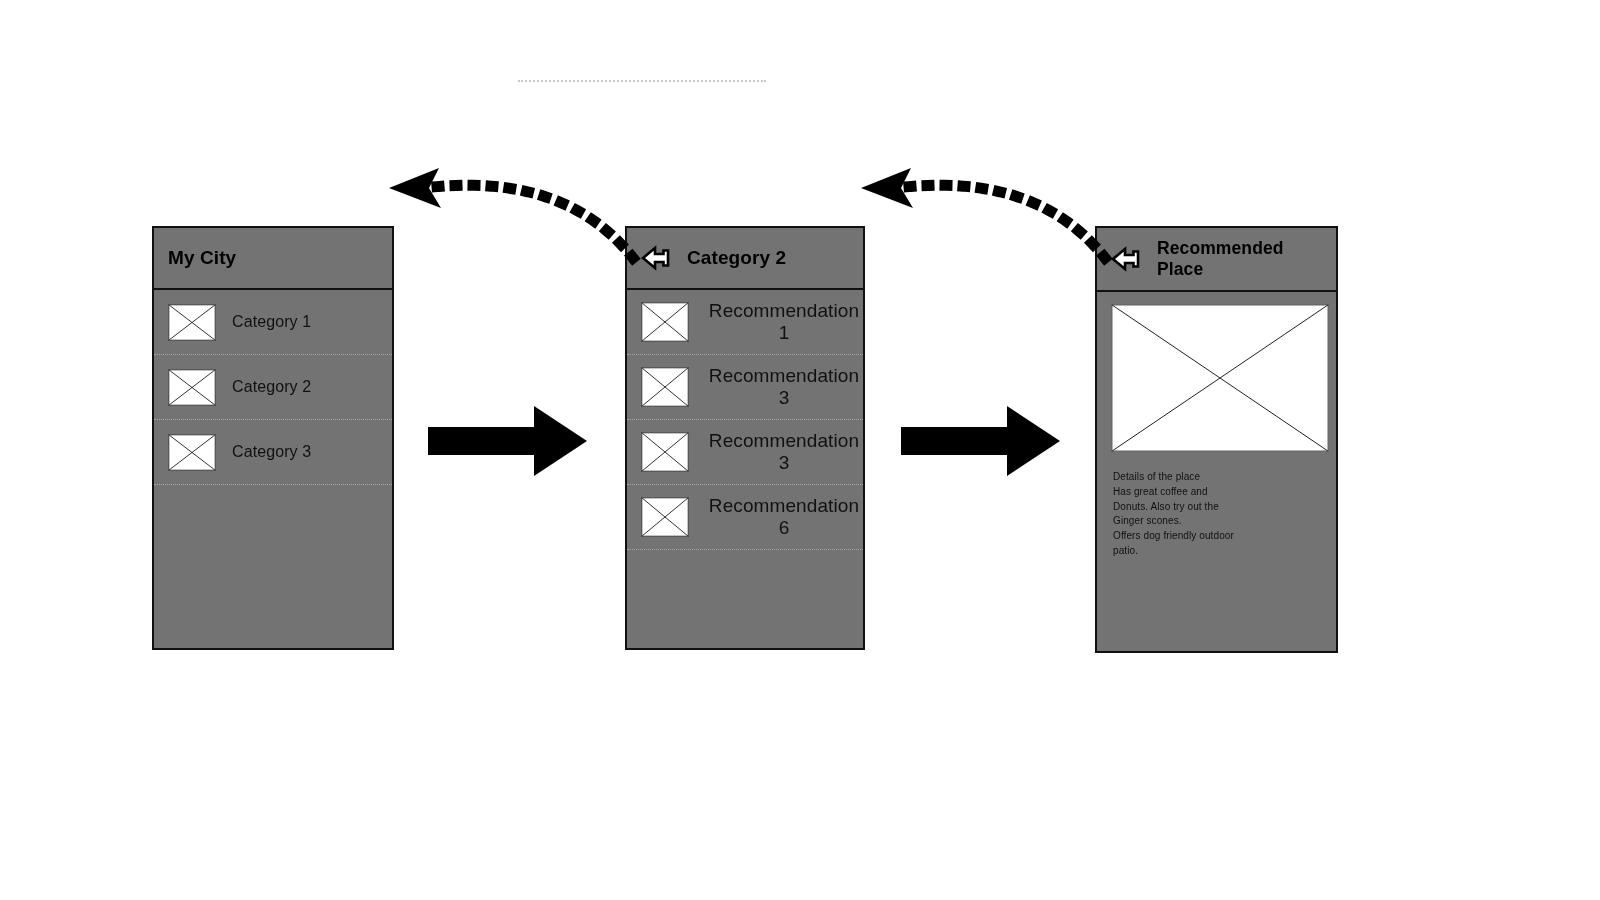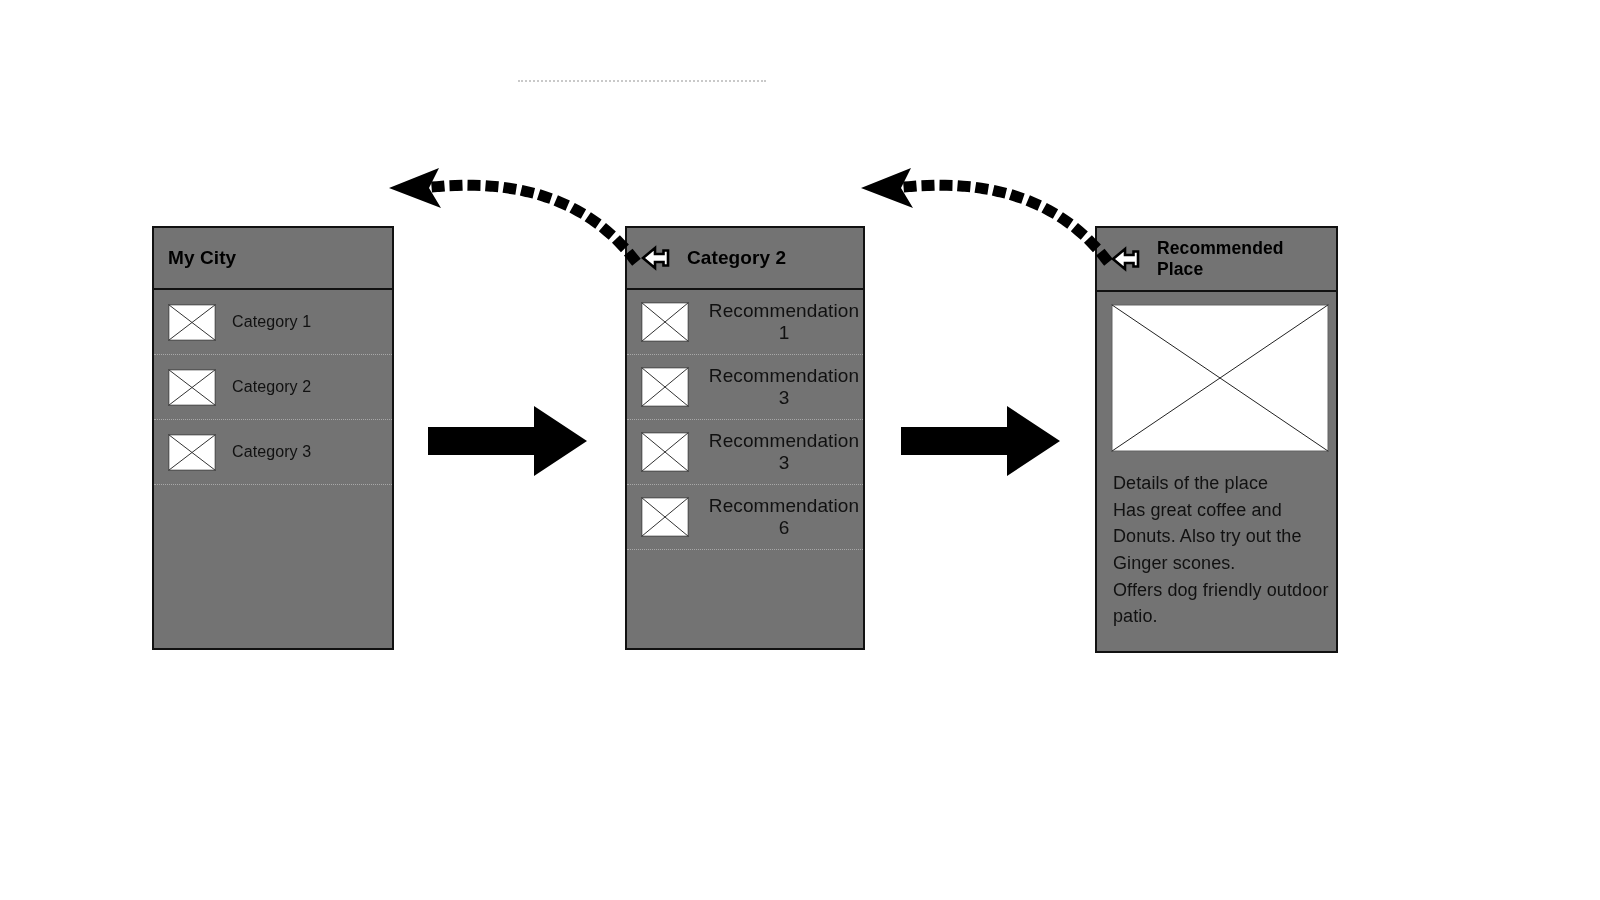--- a/index.html
+++ b/index.html
@@ -96,21 +96,21 @@
   
   .list-filler { height: 90px; }
 
   
   .detail-image {
     margin: 12px 0 0 14px;
     display: block;
   }
   .detail-text {
     margin: 18px 0 0 16px;
-    font-size: 18px;
+    font-size: 10px;
     line-height: 1.48;
     color: #111;
     letter-spacing: 0.1px;
     white-space: pre-line;
   }
 
   
   .block-arrow { position: absolute; }
   #block-arrow-1 { left: 428px; top: 405px; }
   #block-arrow-2 { left: 901px; top: 405px; }

